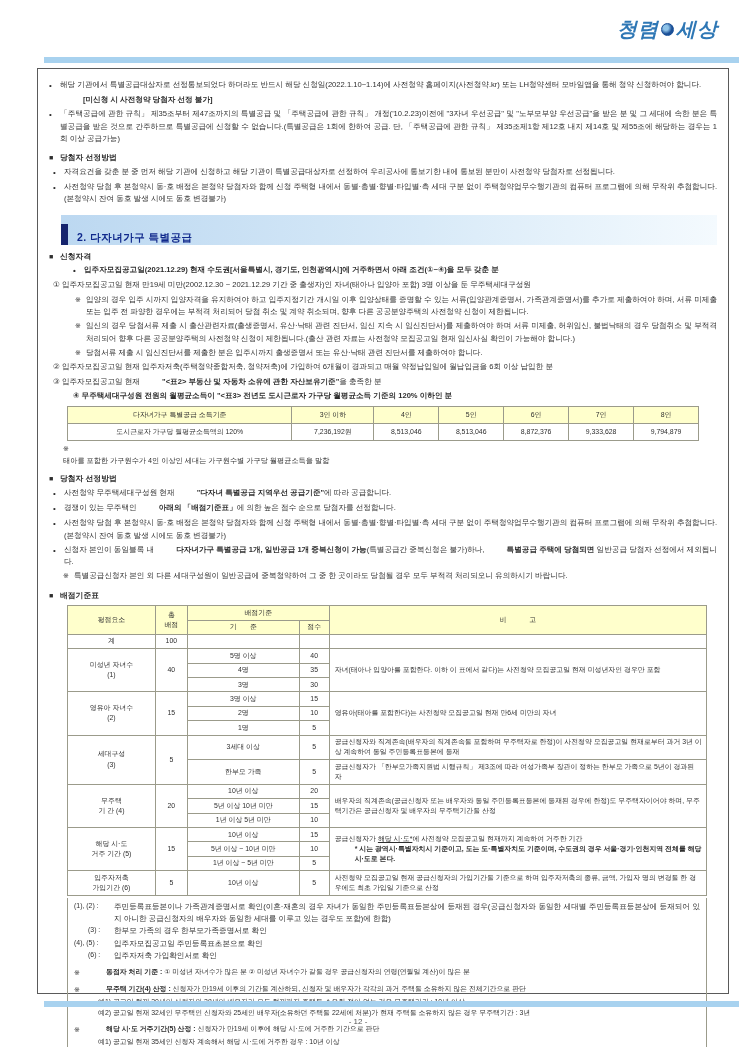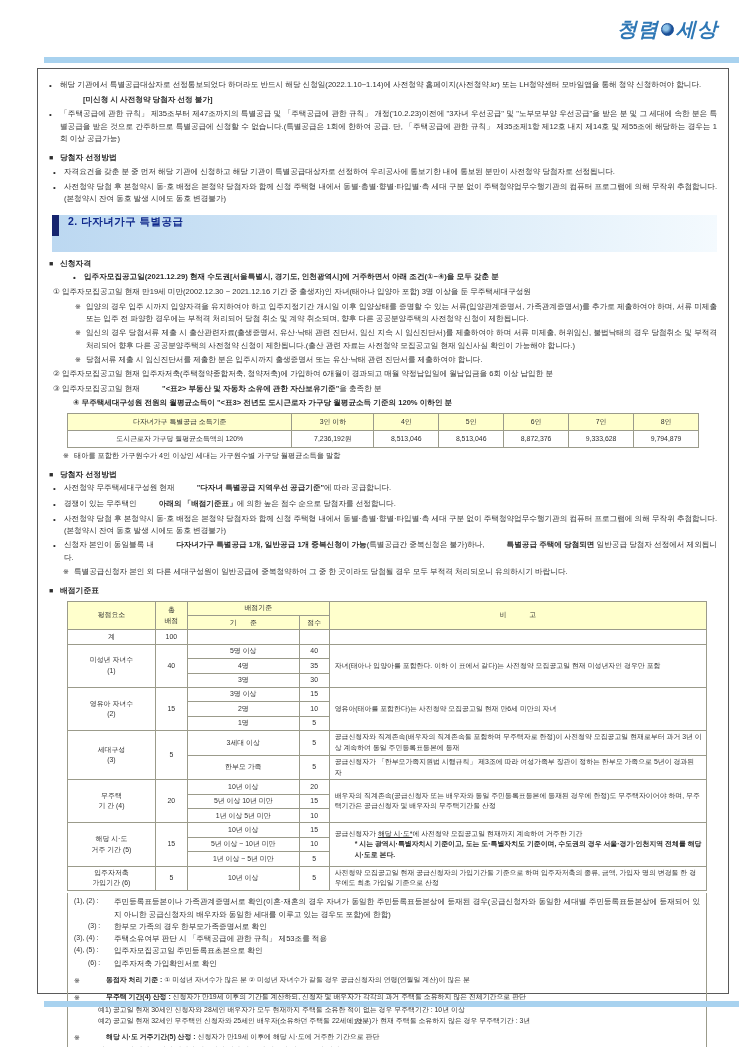--- a/index.html
+++ b/index.html
@@ -22,21 +22,21 @@
   .txt{flex:1;}
   .p{font-size:7.6px;line-height:1.62;text-align:justify;}
   .b{font-weight:bold;padding-left:20px;}
   .u{text-decoration:underline;}
   .ind1{margin-left:4px;}
   .ind2{margin-left:14px;}
   .ind3{margin-left:26px;}
   .h{font-weight:bold;font-size:7.8px;margin-top:7px;}
 
   
-  .sec{display:flex;align-items:flex-start;height:37px;margin:9px 0 6px 3px;background:linear-gradient(90deg,#bcd8f1 0%,#d8eaf8 55%,#f4fafe 100%);}
+  .sec{display:flex;align-items:flex-end;height:30px;margin:9px 0 6px 12px;background:linear-gradient(90deg,#bcd8f1 0%,#d8eaf8 55%,#f4fafe 100%);}
   .sec-block{width:7px;height:21px;background:#16246e;margin-right:9px;flex:0 0 7px;}
   .sec-title{color:#10298c;font-weight:bold;font-size:10.5px;letter-spacing:.5px;}
 
   
   table{border-collapse:collapse;font-size:6.9px;line-height:1.5;margin:4px 0 2px 18px;}
   td{border:1px solid #9b9b8b;padding:1.5px 4px;text-align:center;vertical-align:middle;}
   .yh td, td.yh{background:#ffffcc;}
   tr.yh>td{background:#ffffcc;}
   table.income{width:632px;}
   table.income td{height:13px;}
@@ -101,21 +101,21 @@
 
     <div class="row h" style="margin-top:2px;">
       <span class="mk">■</span>
       <span class="txt">신청자격</span>
     </div>
     <div class="row p ind1 b">
       <span class="mk dot">•</span>
       <span class="txt">입주자모집공고일(2021.12.29) 현재 수도권[서울특별시, 경기도, 인천광역시]에 거주하면서 아래 조건(①~④)을 모두 갖춘 분</span>
     </div>
     <div class="row p ind1">
-      <span class="txt">① 입주자모집공고일 현재 만19세 미만(2002.12.30 ~ 2021.12.16 기간 중 출생자)인 자녀(태아나 입양아 포함) 3명 이상을 둔 무주택세대구성원</span>
+      <span class="txt">① 입주자모집공고일 현재 만19세 미만(2002.12.30 ~ 2021.12.29 기간 중 출생자)인 자녀(태아나 입양아 포함) 3명 이상을 둔 무주택세대구성원</span>
     </div>
     <div class="row p ind3">
       <span class="mk">※</span>
       <span class="txt">입양의 경우 입주 시까지 입양자격을 유지하여야 하고 입주지정기간 개시일 이후 입양상태를 증명할 수 있는 서류(입양관계증명서, 가족관계증명서)를 추가로 제출하여야 하며, 서류 미제출 또는 입주 전 파양한 경우에는 부적격 처리되어 당첨 취소 및 계약 취소되며, 향후 다른 공공분양주택의 사전청약 신청이 제한됩니다.</span>
     </div>
     <div class="row p ind3">
       <span class="mk">※</span>
       <span class="txt">임신의 경우 당첨서류 제출 시 출산관련자료(출생증명서, 유산·낙태 관련 진단서, 임신 지속 시 임신진단서)를 제출하여야 하며 서류 미제출, 허위임신, 불법낙태의 경우 당첨취소 및 부적격 처리되어 향후 다른 공공분양주택의 사전청약 신청이 제한됩니다.(출산 관련 자료는 사전청약 모집공고일 현재 임신사실 확인이 가능해야 합니다.)</span>
     </div>
     <div class="row p ind3">
@@ -156,21 +156,21 @@
         <td>도시근로자 가구당 월평균소득액의 120%</td>
         <td>7,236,192원</td>
         <td>8,513,046</td>
         <td>8,513,046</td>
         <td>8,872,376</td>
         <td>9,333,628</td>
         <td>9,794,879</td>
       </tr>
     </tbody>
       </table>
-    <div class="row p ind2" style="font-size:7.2px;">
+    <div class="row p ind2" style="font-size:7.2px;flex-direction:column;">
       <span class="mk">※</span>
       <span class="txt">태아를 포함한 가구원수가 4인 이상인 세대는 가구원수별 가구당 월평균소득을 말함</span>
     </div>
 
     <div class="row h">
       <span class="mk">■</span>
       <span class="txt">당첨자 선정방법</span>
     </div>
     <div class="row p ind1">
       <span class="mk dot">•</span>
@@ -333,24 +333,20 @@
       </table>
 
     <div class="fnbox">
       <div class="fn">
           <span class="lab">(1), (2) :</span>
           <span class="p" style="flex:1;">주민등록표등본이나 가족관계증명서로 확인(이혼·재혼의 경우 자녀가 동일한 주민등록표등본상에 등재된 경우(공급신청자와 동일한 세대별 주민등록표등본상에 등재되어 있지 아니한 공급신청자의 배우자와 동일한 세대를 이루고 있는 경우도 포함)에 한함)</span>
         </div>
       <div class="fn ind">
           <span class="lab">(3) :</span>
           <span class="p" style="flex:1;">한부모 가족의 경우 한부모가족증명서로 확인</span>
-        </div>
-      <div class="fn">
-          <span class="lab">(3), (4) :</span>
-          <span class="p" style="flex:1;">주택소유여부 판단 시 「주택공급에 관한 규칙」 제53조를 적용</span>
         </div>
       <div class="fn">
           <span class="lab">(4), (5) :</span>
           <span class="p" style="flex:1;">입주자모집공고일 주민등록표초본으로 확인</span>
         </div>
       <div class="fn ind">
           <span class="lab">(6) :</span>
           <span class="p" style="flex:1;">입주자저축 가입확인서로 확인</span>
         </div>
 

